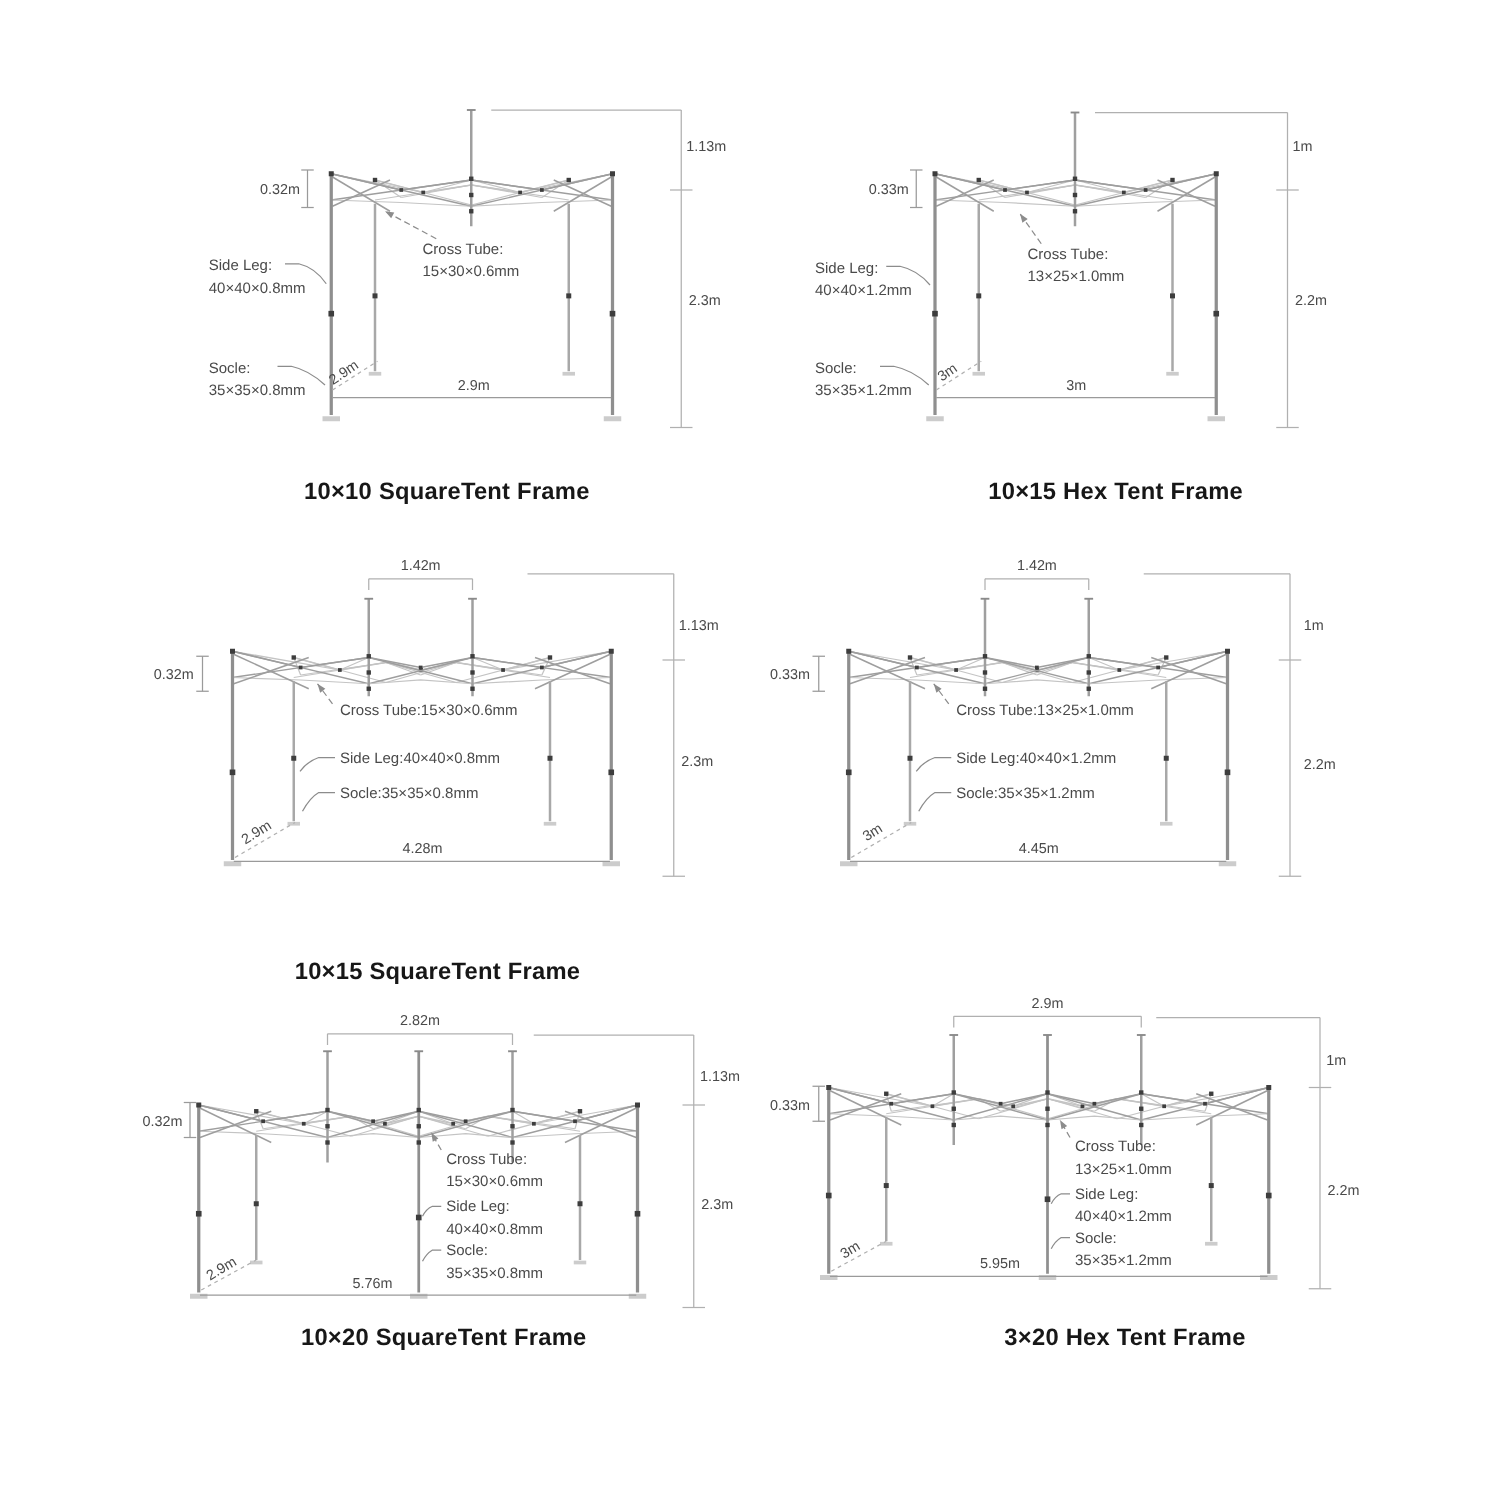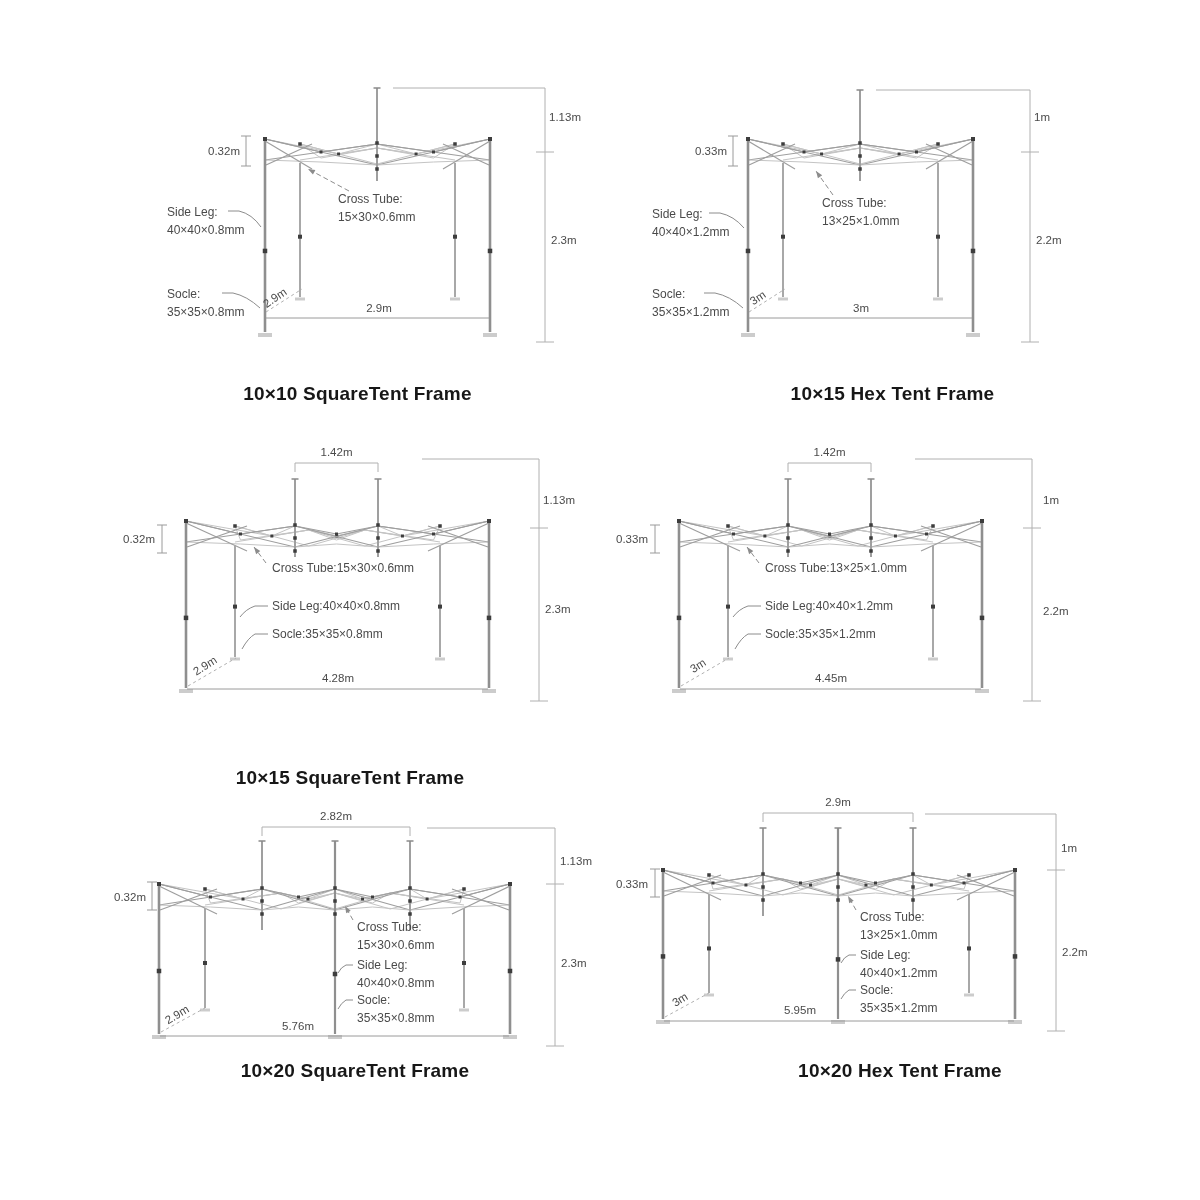--- a/index.html
+++ b/index.html
@@ -621,16 +621,16 @@
         <polygon points="848,896 853.7304047380214,900.7877407551434 849.2155403989743,903.3676632345989" fill="#8c8c8c"></polygon>
         <text x="860" y="921" fill="#4a4a4a" font-size="12" text-anchor="start">Cross Tube:</text>
         <text x="860" y="939" fill="#4a4a4a" font-size="12" text-anchor="start">13×25×1.0mm</text>
         <text x="860" y="959" fill="#4a4a4a" font-size="12" text-anchor="start">Side Leg:</text>
         <text x="860" y="977" fill="#4a4a4a" font-size="12" text-anchor="start">40×40×1.2mm</text>
         <text x="860" y="994" fill="#4a4a4a" font-size="12" text-anchor="start">Socle:</text>
         <text x="860" y="1012" fill="#4a4a4a" font-size="12" text-anchor="start">35×35×1.2mm</text>
         <path d="M856,955 h-7 Q844,957 841,963" fill="none" stroke="#8c8c8c" stroke-width="1"></path>
         <path d="M856,990 h-7 Q844,993 841,999" fill="none" stroke="#8c8c8c" stroke-width="1"></path>
       </svg>
-    <figcaption class="title cap-r3">10×20 Hex Tent Frame</figcaption>
+    <figcaption class="title cap-r3">3×20 Hex Tent Frame</figcaption>
   </figure>
 
 </div>
 
 </body></html>

